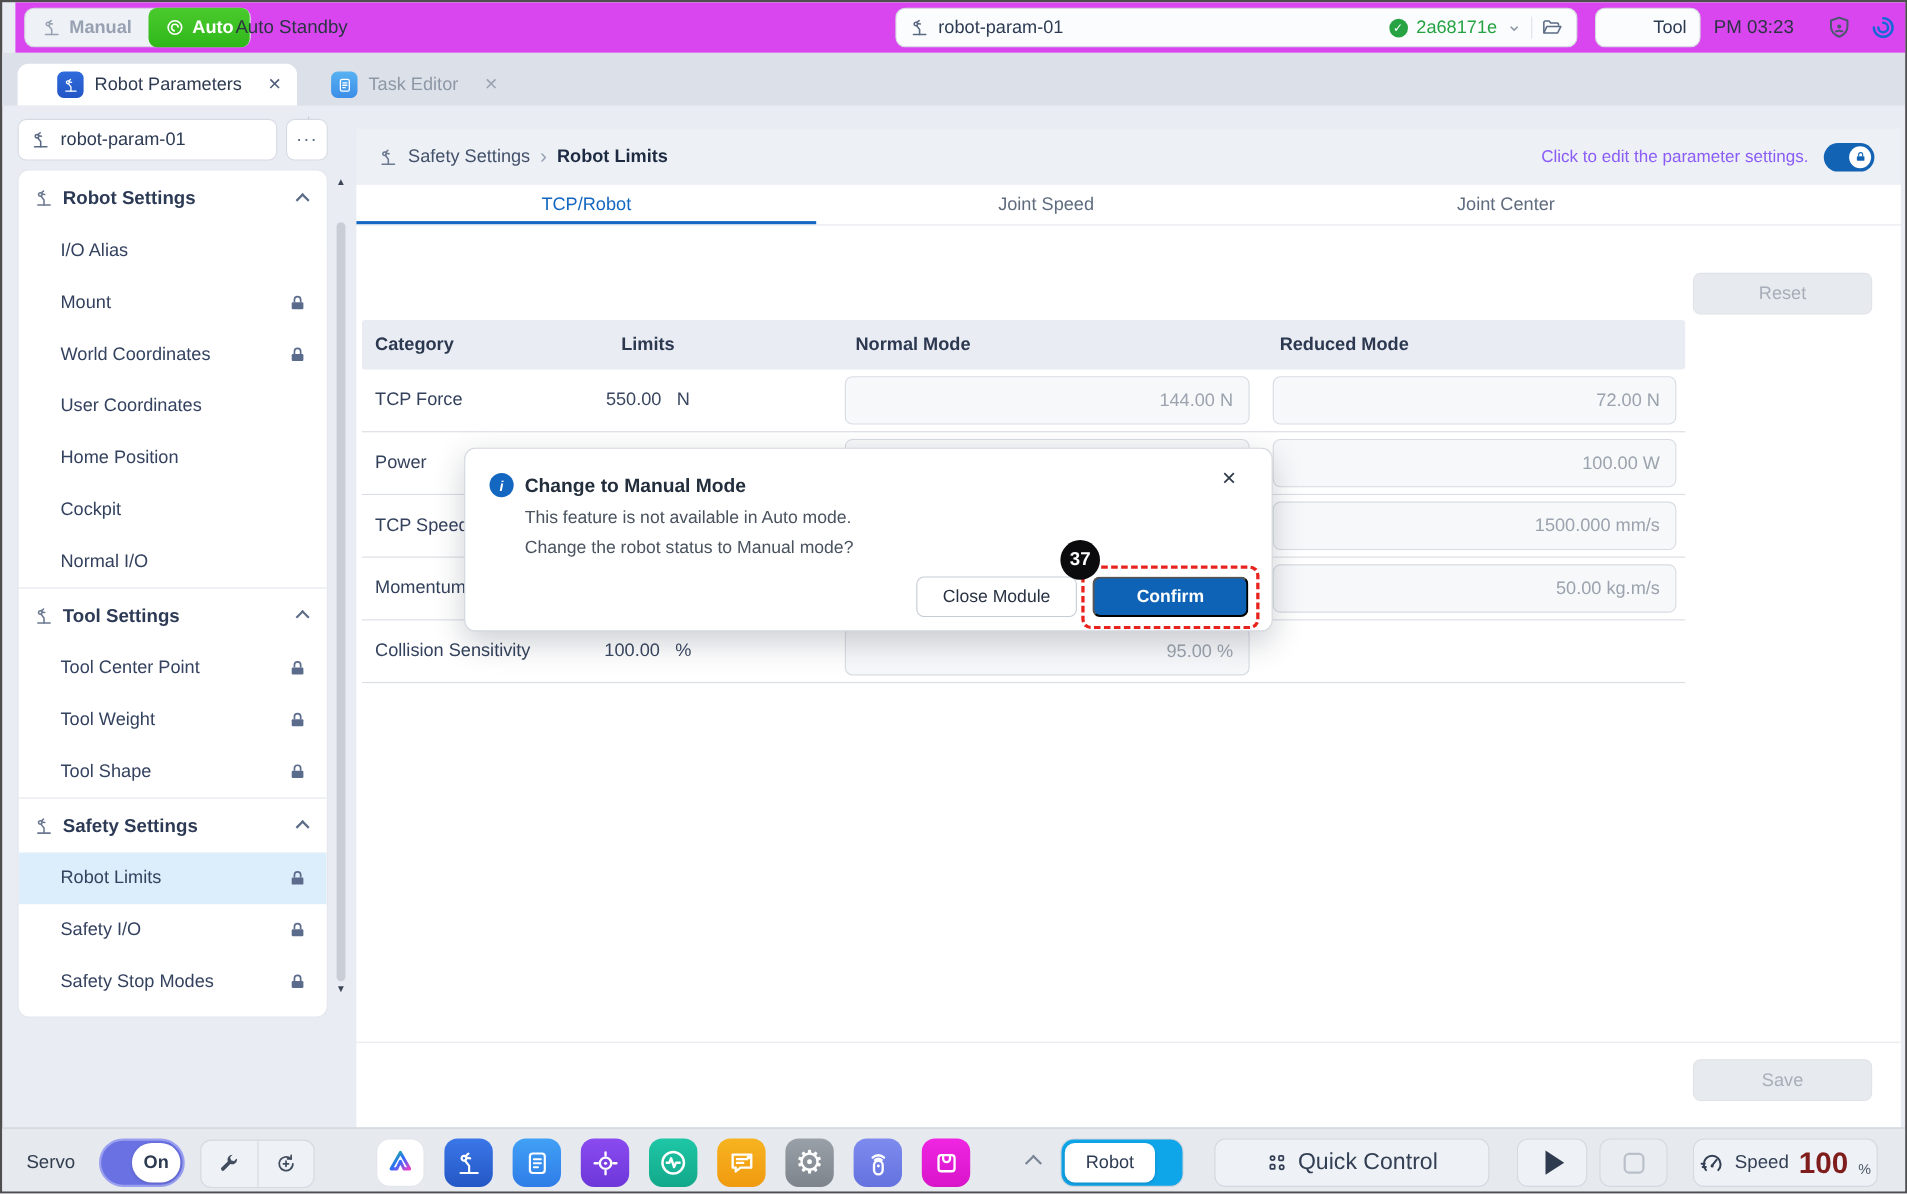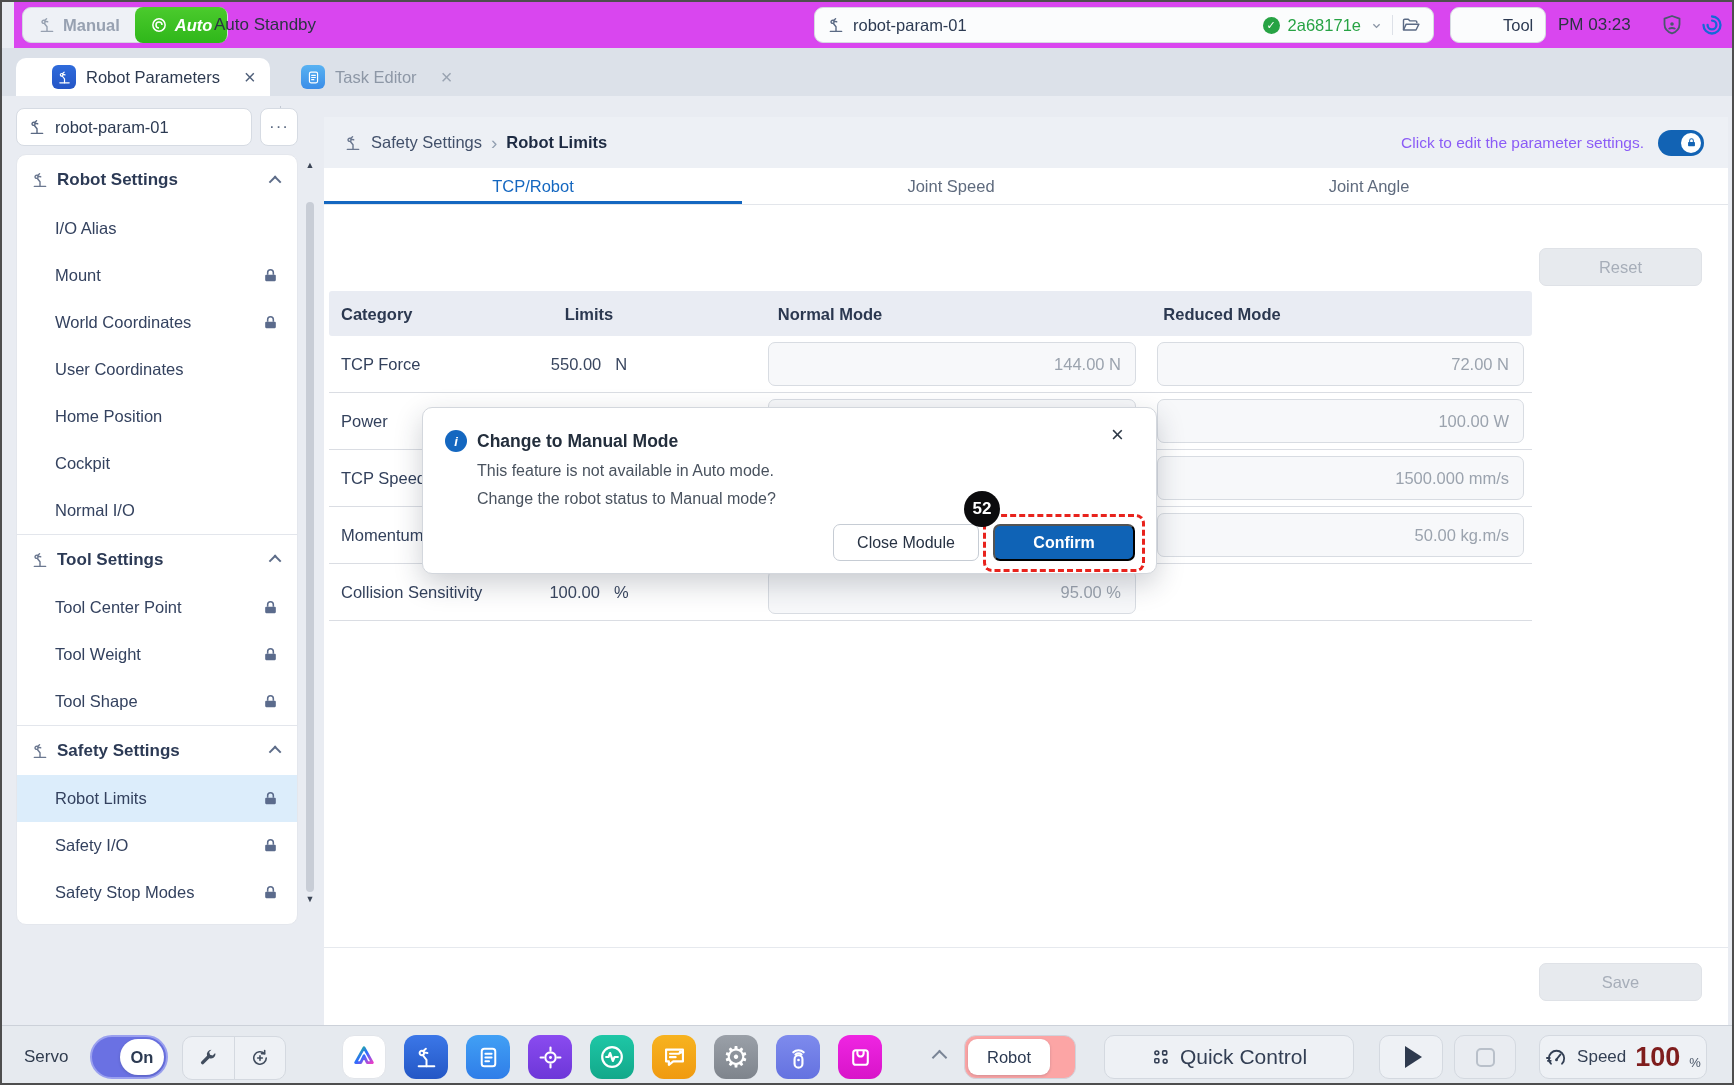--- a/index.html
+++ b/index.html
@@ -4,21 +4,21 @@
 <style>
   html,body{margin:0;padding:0;background:#c9ccd3;}
   *{box-sizing:border-box;font-family:"Liberation Sans",sans-serif;}
   .screen{position:relative;width:1734px;height:1085px;background:#e9ecf2;border:2px solid #4e4e4e;overflow:hidden;}
 
   
   .topbar{position:absolute;left:12px;top:0;width:100%;height:46px;background:#d946ef;text-align:center;}
   .mode-switch{position:absolute;left:8px;top:5px;height:36px;display:flex;align-items:center;background:#eef1f6;border:1px solid #d3d8e0;border-radius:9px;}
   .seg{display:flex;align-items:center;gap:7px;height:36px;padding:0 15px;font-size:16.5px;font-weight:700;border-radius:8px;}
   .seg.manual{color:#97a1b1;}
-  .seg.auto{background:linear-gradient(180deg,#4bcb2d,#2fb71a);color:#fff;font-style:italic;}
+  .seg.auto{background:linear-gradient(180deg,#4bcb2d,#2fb71a);color:#fff;}
   .status-text{position:absolute;left:200px;top:0;height:46px;display:flex;align-items:center;font-size:17px;color:#2b3442;}
   .pill{position:absolute;top:5px;height:36px;background:#fbfcfd;border:1px solid #d6dae1;border-radius:9px;display:flex;align-items:center;gap:8px;padding:0 12px;}
   .param-pill{left:800px;width:620px;}
   .tool-btn{left:1436px;width:96px;padding-left:44px;}
   .pill .spacer{flex:1;}
   .vdiv{width:1px;height:20px;background:#dde1e8;}
   .check-dot{width:17px;height:17px;border-radius:50%;background:#27a344;color:#fff;display:flex;align-items:center;justify-content:center;font-size:11px;}
   .check-dot::before{content:"\2713";}
   .hash{font-size:16.5px;color:#27a344;}
   .pname{font-size:16.5px;color:#2c3a52;}
@@ -111,21 +111,21 @@
   
   .dock{position:absolute;left:0;top:1023px;width:100%;height:62px;background:#e6eaef;border-top:1px solid #ccd1d9;}
   .servo-label{position:absolute;left:22px;top:0;height:62px;display:flex;align-items:center;font-size:17px;color:#303c4e;}
   .servo-toggle{position:absolute;left:88px;top:9px;width:78px;height:44px;border-radius:22px;background:#6a71e3;border:2px solid #9aa0ef;}
   .servo-on{position:absolute;right:2px;top:2px;width:44px;height:36px;border-radius:18px;background:#fff;box-shadow:0 1px 3px rgba(40,50,80,.25);display:flex;align-items:center;justify-content:center;font-size:16.5px;font-weight:700;color:#2c3a52;}
   .tool-group{position:absolute;left:180px;top:10px;width:104px;height:44px;background:#eef1f5;border:1px solid #d4d9e0;border-radius:10px;display:flex;}
   .tool-cell{flex:1;display:flex;align-items:center;justify-content:center;color:#414d5e;}
   .tool-cell+.tool-cell{border-left:1px solid #d4d9e0;}
   .dock-app{position:absolute;top:9px;width:44px;height:44px;border-radius:12px;display:flex;align-items:center;justify-content:center;color:#fff;}
   .dock-caret{position:absolute;left:932px;top:26px;width:11px;height:11px;border-left:2px solid #7a8596;border-top:2px solid #7a8596;transform:rotate(45deg);}
-  .robot-group{position:absolute;left:962px;top:9px;width:112px;height:44px;background:#fca5a5;border:1px solid #cfd4dc;border-radius:12px;}
+  .robot-group{position:absolute;left:962px;top:9px;width:112px;height:44px;background:#0ea5e9;border:1px solid #cfd4dc;border-radius:12px;}
   .robot-pill{position:absolute;left:3px;top:3px;width:82px;height:36px;background:#fff;border-radius:9px;box-shadow:0 1px 3px rgba(40,50,80,.2);display:flex;align-items:center;justify-content:center;font-size:16.5px;color:#2c3a52;}
   .dock-btn{position:absolute;top:9px;height:44px;background:#eef1f5;border:1px solid #d4d9e0;border-radius:10px;display:flex;align-items:center;justify-content:center;gap:9px;color:#333f54;}
   .qc{left:1102px;width:250px;font-size:21px;}
   .play{left:1377px;width:64px;}
   .play-tri{width:0;height:0;border-left:17px solid #2e3a4e;border-top:11px solid transparent;border-bottom:11px solid transparent;margin-left:4px;}
   .stop{left:1452px;width:62px;background:#e9ecf1;}
   .stop-sq{width:19px;height:19px;border:2px solid #b9c0ca;border-radius:5px;}
   .speed{left:1537px;width:168px;font-size:17px;}
   .speed-val{font-size:27px;font-weight:700;color:#7f1d1d;}
   .speed-unit{font-size:13px;color:#4a5668;align-self:flex-end;margin-bottom:8px;}
@@ -456,21 +456,21 @@
               </svg>
             </span>
         </div>
       </div>
     </div>
 
     <div class="content-body">
       <div class="ptabs">
         <div class="ptab active">TCP/Robot</div>
         <div class="ptab">Joint Speed</div>
-        <div class="ptab">Joint Angle</div>
+        <div class="ptab">Joint Center</div>
         <div class="ptab-underline"></div>
       </div>
       <div class="tabs-border"></div>
 
       <button class="ghost-btn" style="left:1215px;top:80px;">Reset</button>
 
       <div class="table">
         <div class="thead">
           <span class="h-cat">Category</span>
           <span class="h-limit">Limits</span>
@@ -535,21 +535,21 @@
 
   <div class="dialog">
     <span class="info-dot"></span>
     <div class="dlg-title">Change to Manual Mode</div>
     <span class="dlg-x"></span>
     <div class="dlg-line1">This feature is not available in Auto mode.</div>
     <div class="dlg-line2">Change the robot status to Manual mode?</div>
     <button class="btn-secondary">Close Module</button>
     <button class="btn-primary">Confirm</button>
     <div class="dash-ring"></div>
-    <div class="step-badge">52</div>
+    <div class="step-badge">37</div>
   </div>
 
   <footer class="dock">
     <span class="servo-label">Servo</span>
     <div class="servo-toggle">
       <span class="servo-on">On</span>
     </div>
 
     <div class="tool-group">
       <span class="tool-cell">

